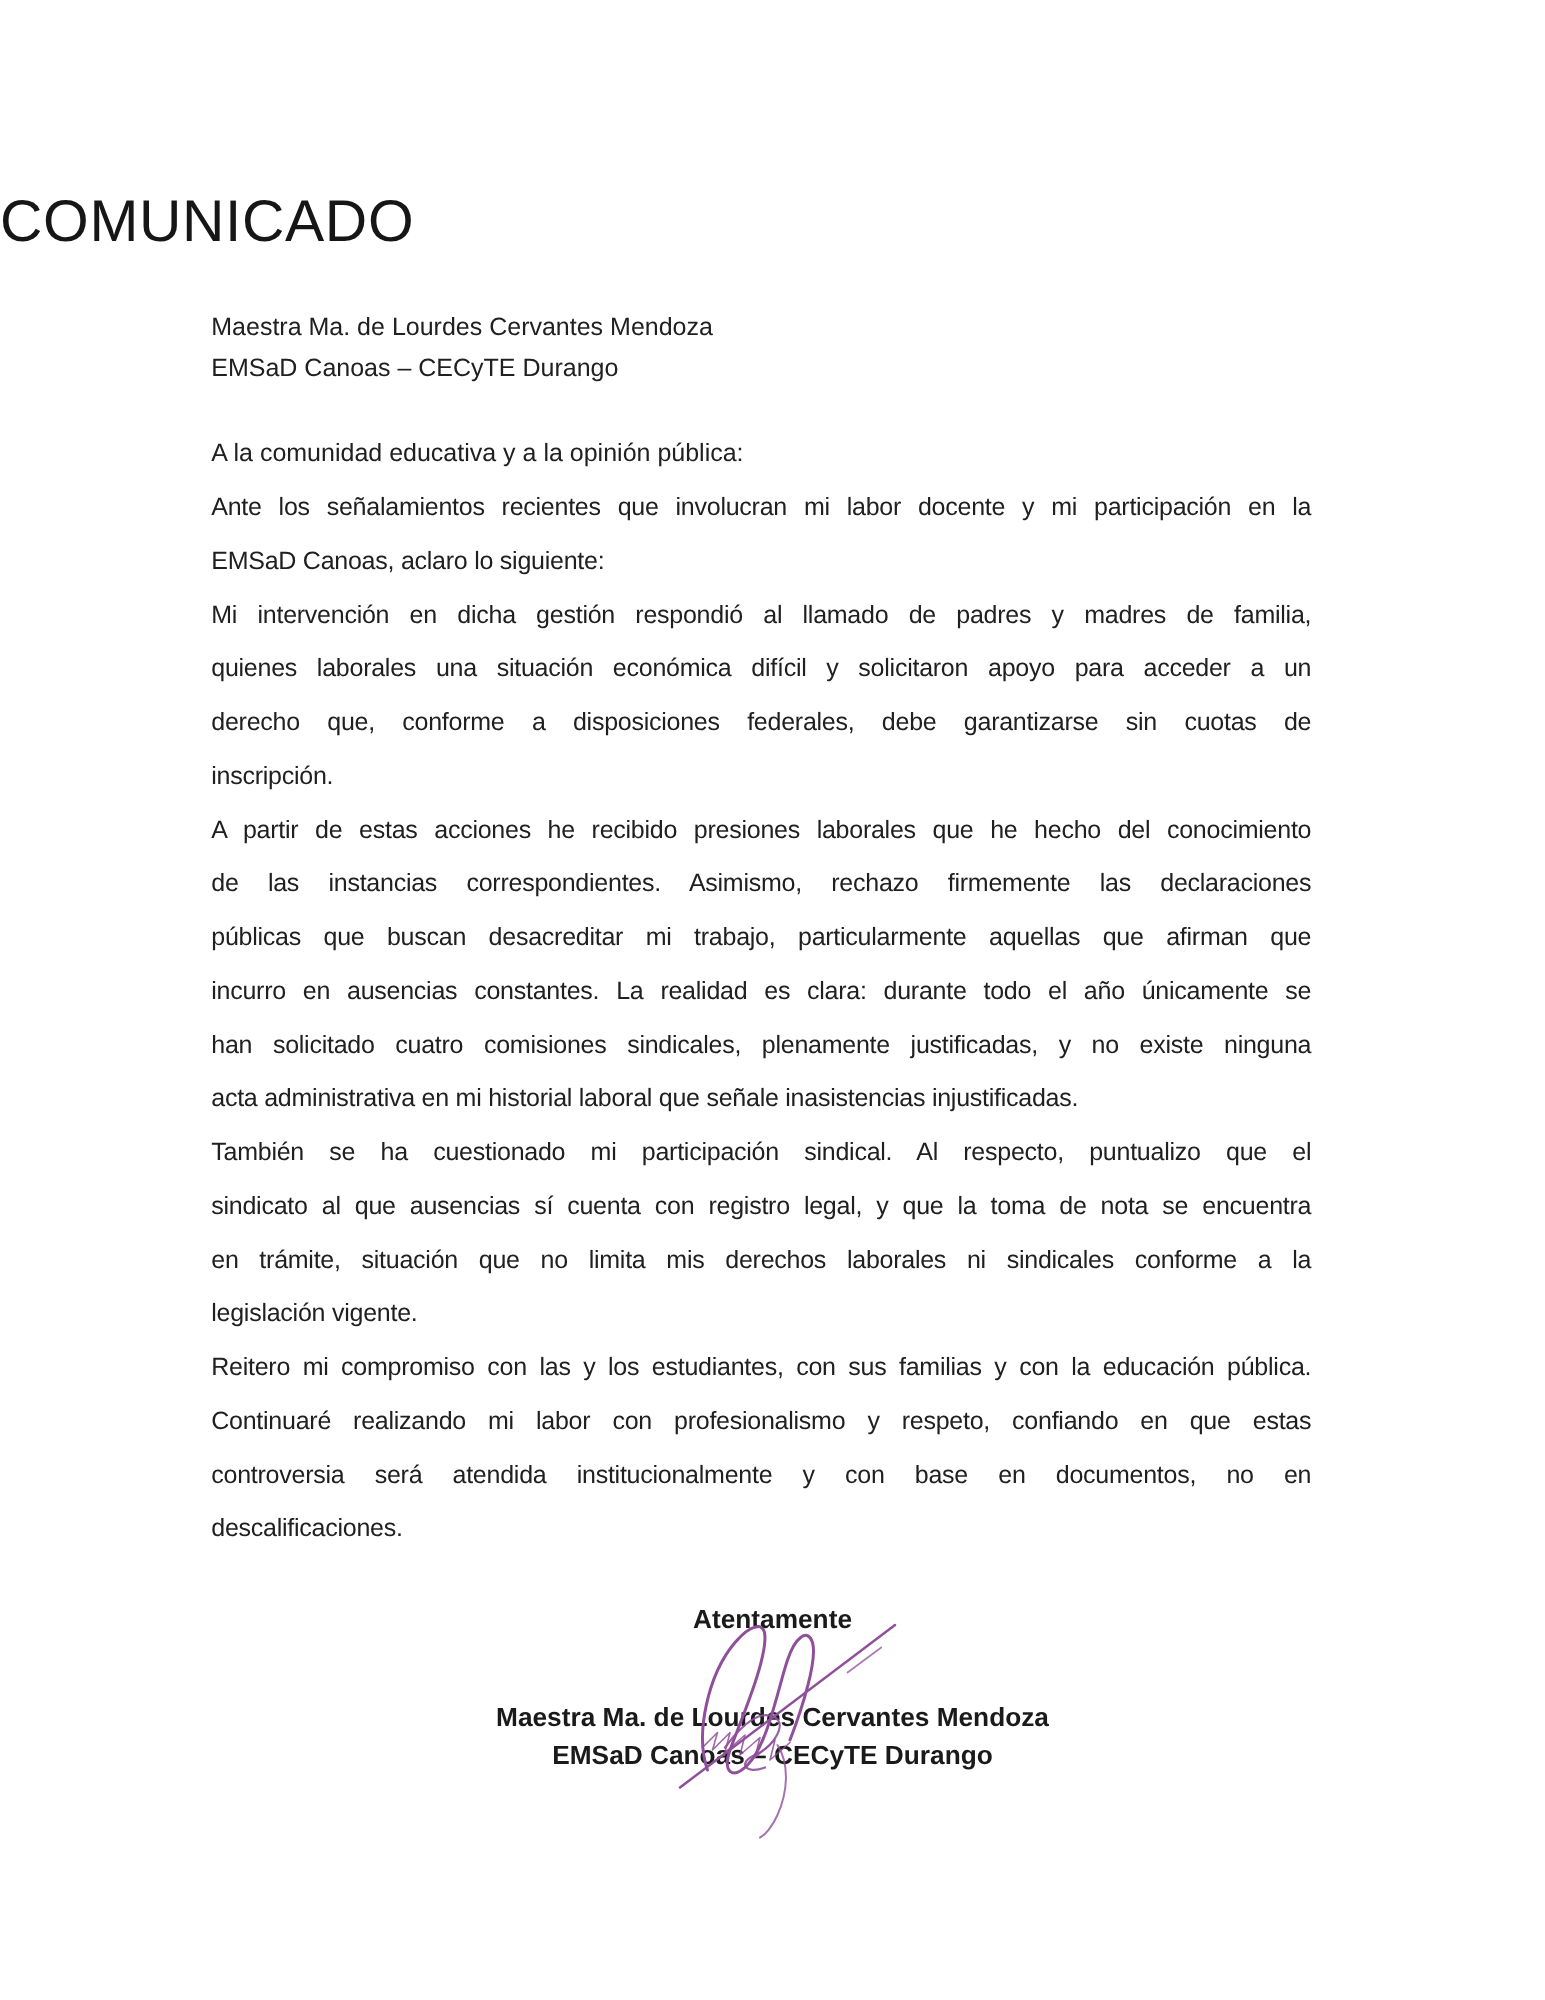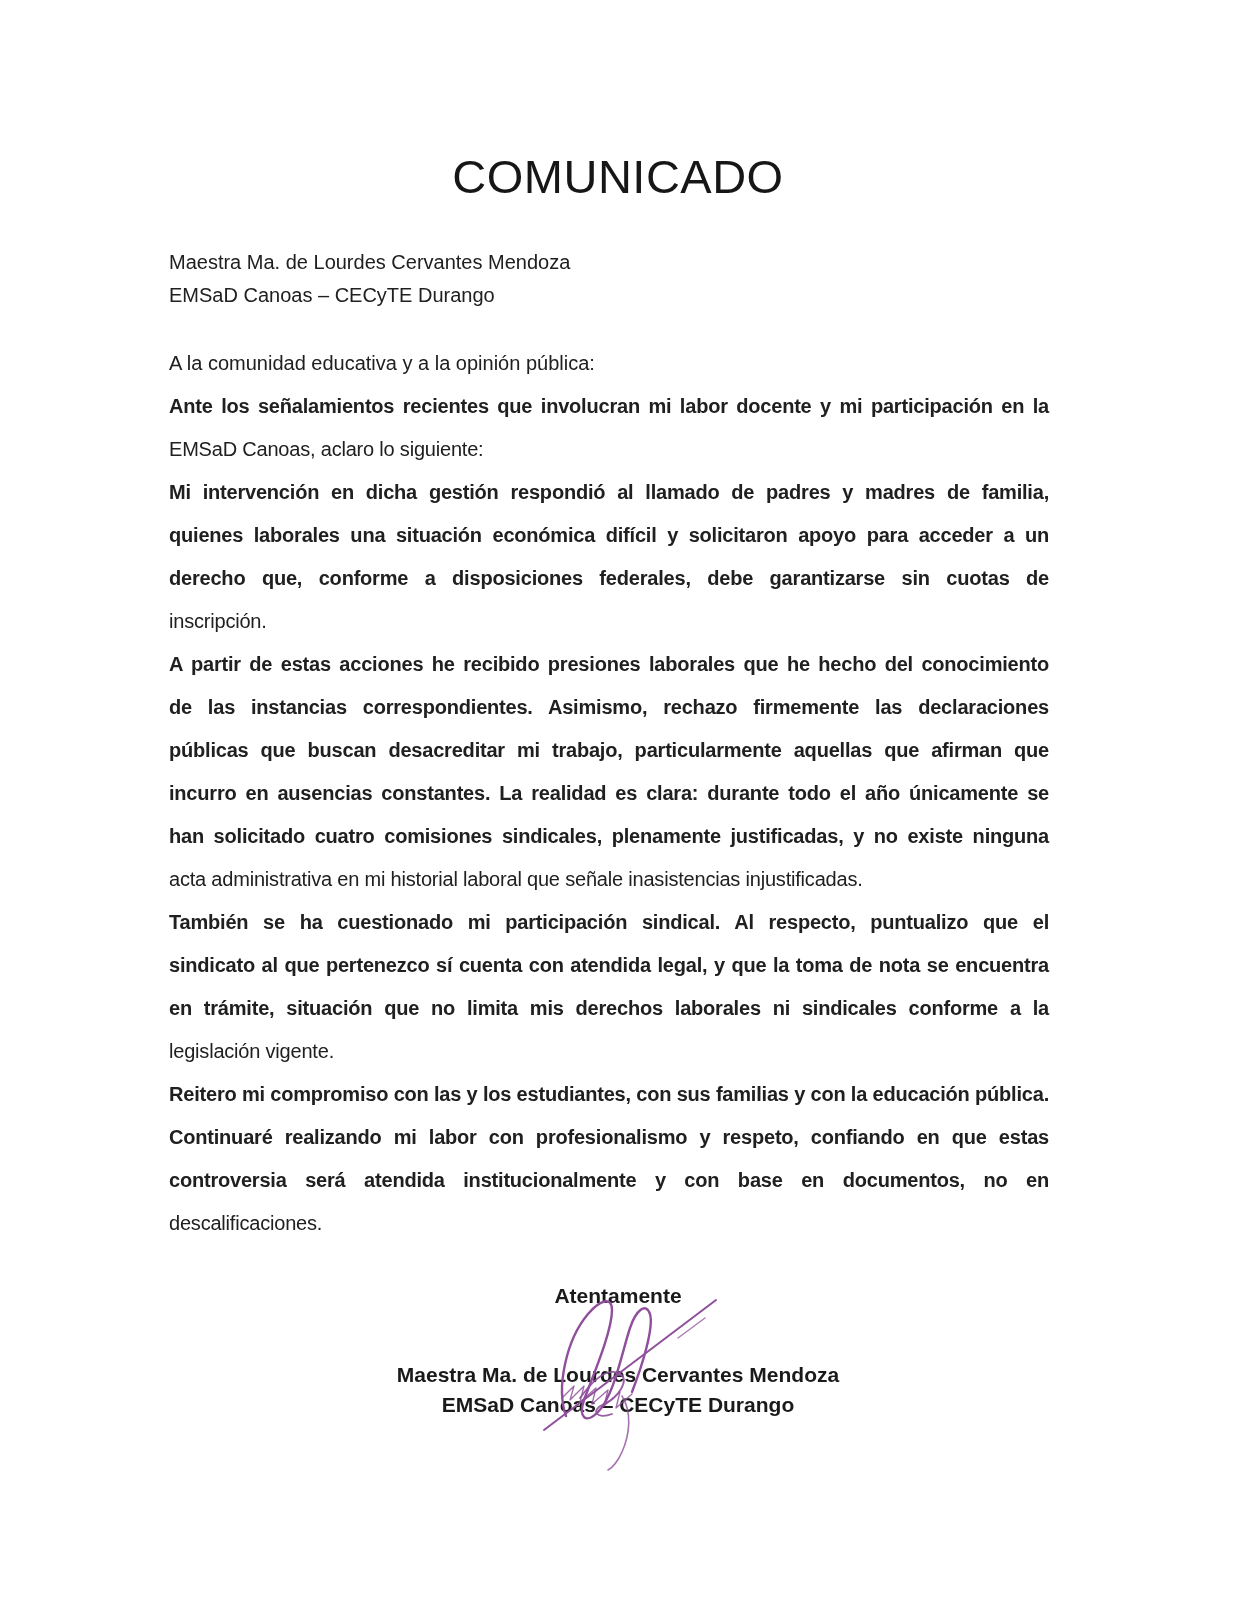--- a/index.html
+++ b/index.html
@@ -11,21 +11,21 @@
     position: relative;
     width: 1236px;
     height: 1600px;
     background: #ffffff;
     font-family: "Liberation Sans", "DejaVu Sans", sans-serif;
     color: #202020;
     overflow: hidden;
   }
   .doc-title {
     margin-top: 148px;
-    text-align: center;
+    text-align: left;
     font-size: 47px;
     font-weight: 300;
     line-height: 58px;
     color: #161616;
     letter-spacing: 0.5px;
   }
   .addr-block {
     margin: 40px 0 0 169px;
     font-size: 20px;
     line-height: 33px;
@@ -40,21 +40,20 @@
     width: 880px;
     font-size: 20px;
   }
   .body-text .line {
     line-height: 43px;
     letter-spacing: -0.2px;
   }
   .body-text .line.j {
     text-align: justify;
     text-align-last: justify;
-    font-weight: bold;
   }
   .closing {
     margin-top: 37px;
     text-align: center;
     font-size: 21px;
     font-weight: bold;
     line-height: 28px;
     color: #1a1a1a;
   }
   .sig-name {
@@ -116,21 +115,21 @@
       <div class="paragraph">
         <div class="line j">A partir de estas acciones he recibido presiones laborales que he hecho del conocimiento</div>
         <div class="line j">de las instancias correspondientes. Asimismo, rechazo firmemente las declaraciones</div>
         <div class="line j">públicas que buscan desacreditar mi trabajo, particularmente aquellas que afirman que</div>
         <div class="line j">incurro en ausencias constantes. La realidad es clara: durante todo el año únicamente se</div>
         <div class="line j">han solicitado cuatro comisiones sindicales, plenamente justificadas, y no existe ninguna</div>
         <div class="line">acta administrativa en mi historial laboral que señale inasistencias injustificadas.</div>
       </div>
       <div class="paragraph">
         <div class="line j">También se ha cuestionado mi participación sindical. Al respecto, puntualizo que el</div>
-        <div class="line j">sindicato al que pertenezco sí cuenta con atendida legal, y que la toma de nota se encuentra</div>
+        <div class="line j">sindicato al que ausencias sí cuenta con registro legal, y que la toma de nota se encuentra</div>
         <div class="line j">en trámite, situación que no limita mis derechos laborales ni sindicales conforme a la</div>
         <div class="line">legislación vigente.</div>
       </div>
       <div class="paragraph">
         <div class="line j">Reitero mi compromiso con las y los estudiantes, con sus familias y con la educación pública.</div>
         <div class="line j">Continuaré realizando mi labor con profesionalismo y respeto, confiando en que estas</div>
         <div class="line j">controversia será atendida institucionalmente y con base en documentos, no en</div>
         <div class="line">descalificaciones.</div>
       </div>
     </div>

